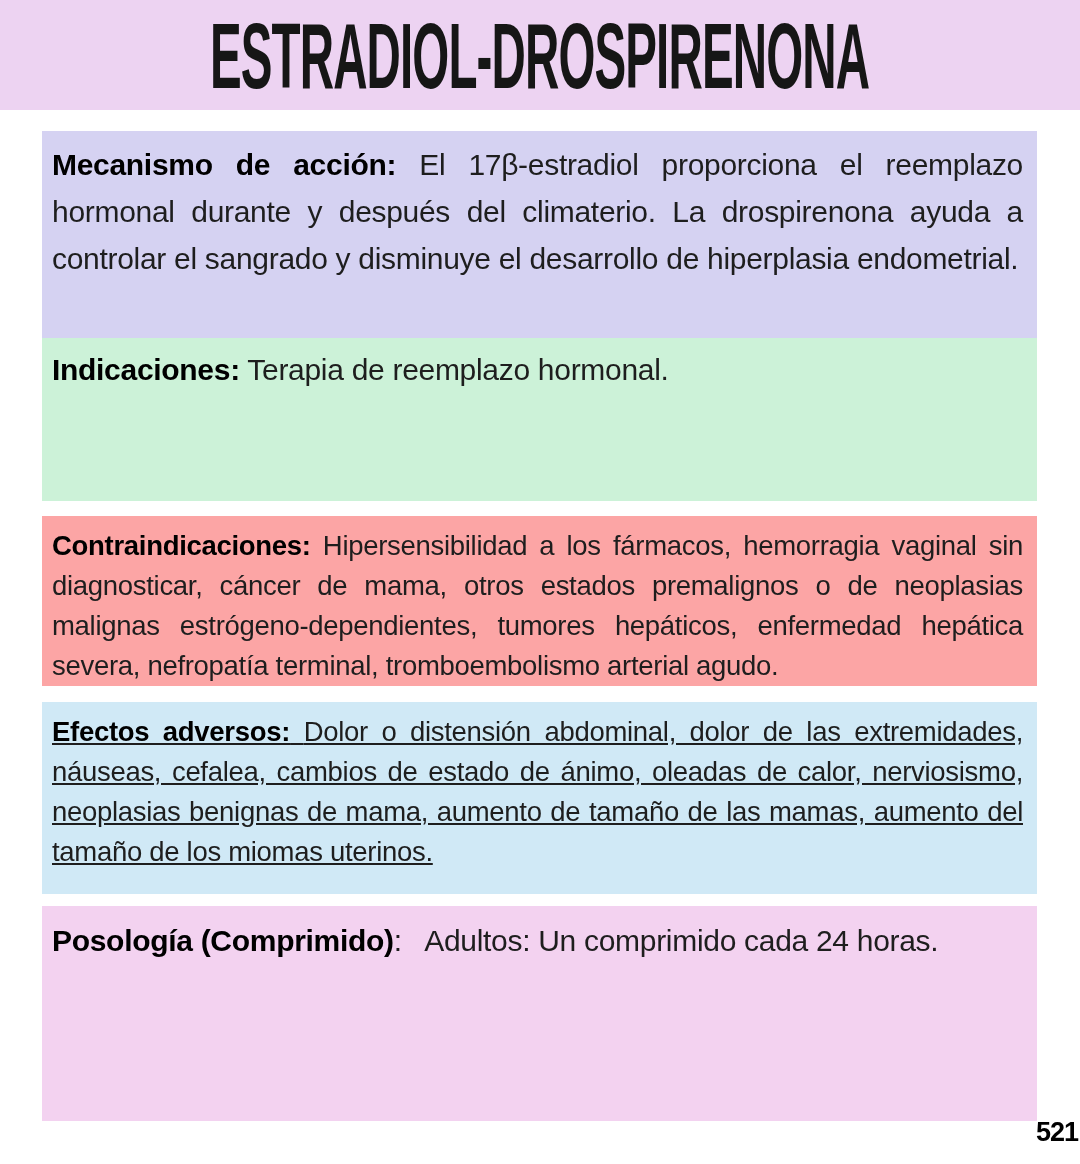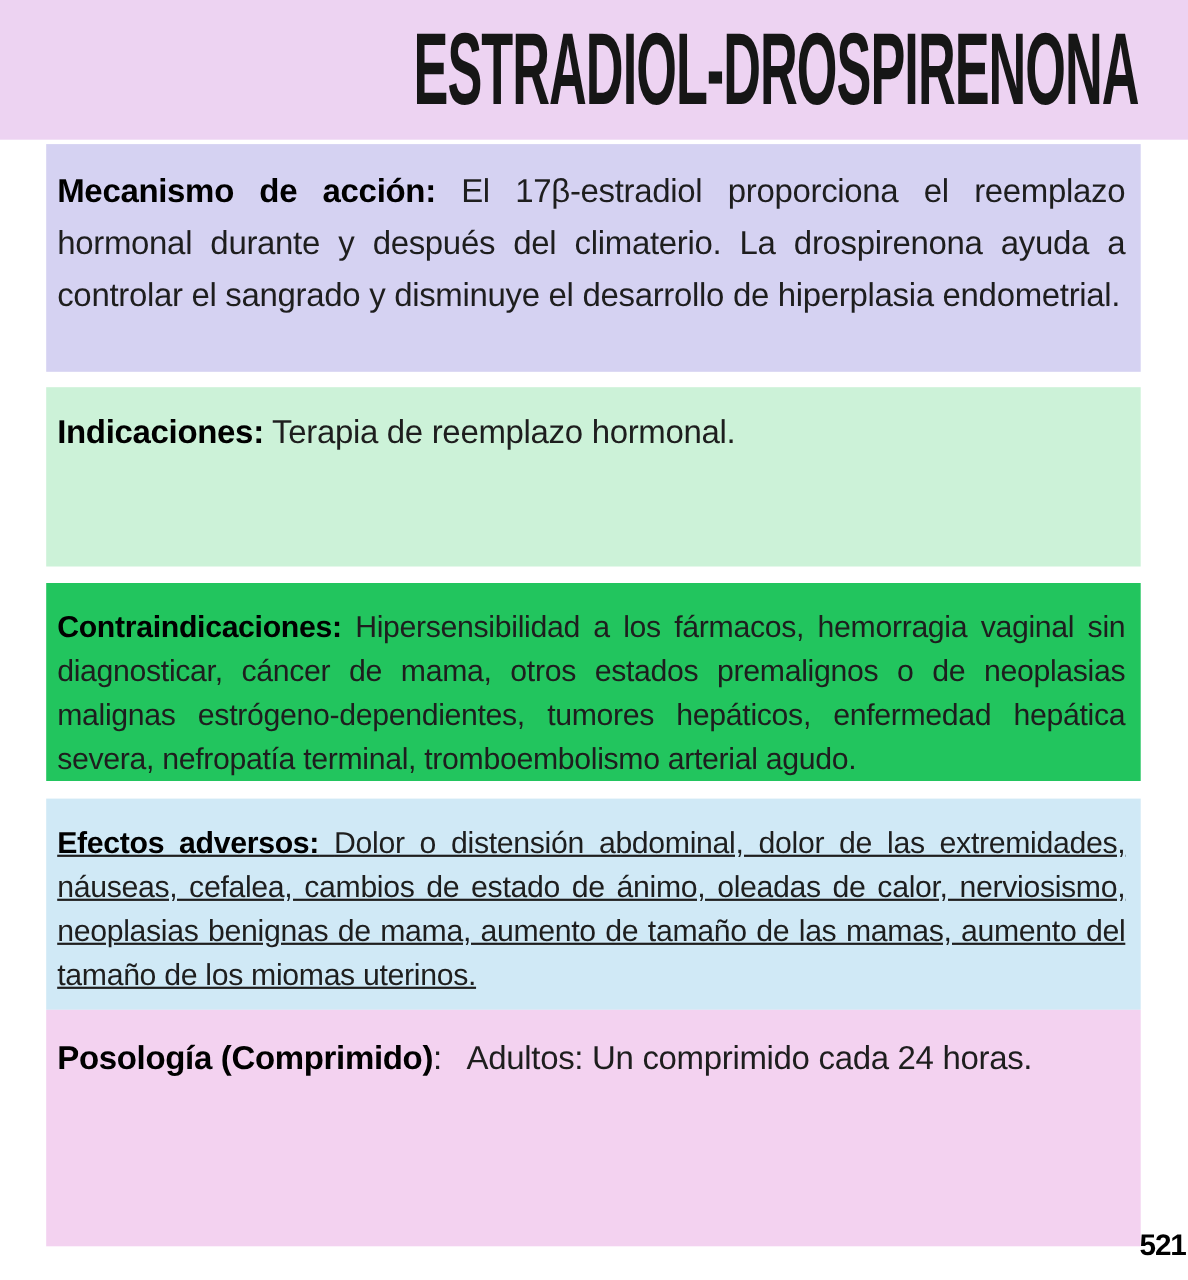--- a/index.html
+++ b/index.html
@@ -6,51 +6,51 @@
   html, body {
     width: 1080px; height: 1164px;
     background: #ffffff;
     font-family: "Liberation Sans", sans-serif;
     overflow: hidden;
   }
   .page { position: relative; width: 1080px; height: 1164px; background: #fff; }
 
   
   .header-band {
-    width: 1080px; height: 127px;
-    display: flex; align-items: center; justify-content: flex-end;
+    width: 1080px; height: 110px;
+    display: flex; align-items: center; justify-content: center;
     overflow: hidden;
   }
   .title {
     font-weight: 900;
     font-size: 54px;
     letter-spacing: -1px;
     color: #161616;
     transform: scale(0.88, 1.72);
     transform-origin: center;
     white-space: nowrap;
   }
 
   
   .content { position: absolute; left: 42px; top: 107px; width: 995px; }
 
   .sec {
     width: 995px;
-    padding: 20px 14px 0 10px;
+    padding: 10px 14px 0 10px;
     text-align: justify;
     color: #1e1e1e;
     letter-spacing: -0.3px;
   }
   .lbl { font-weight: 700; color: #000000; }
 
   .sec-mecanismo   { margin-top: 24px; min-height: 207px; font-size: 30px;   line-height: 47px; }
-  .sec-indicaciones{ margin-top: 14px; min-height: 163px; font-size: 30px;   line-height: 44px; }
+  .sec-indicaciones{ min-height: 163px; font-size: 30px;   line-height: 44px; }
   .sec-contra      { margin-top: 15px; min-height: 165px; font-size: 27.5px; line-height: 40px; }
   .sec-efectos     { margin-top: 16px; min-height: 192px; font-size: 27.5px; line-height: 40px; }
-  .sec-posologia   { min-height: 215px; font-size: 30px;   line-height: 49px; }
+  .sec-posologia   { margin-top: 12px; min-height: 215px; font-size: 30px;   line-height: 49px; }
 
   .poso-sep { font-weight: 400; color: #1e1e1e; margin-right: 16px; }
 
   .page-number {
     position: absolute;
     right: 2px; bottom: 16px;
     font-size: 27px;
     font-weight: 800;
     color: #000;
     letter-spacing: -1px;
@@ -70,21 +70,21 @@
     <section class="sec sec-mecanismo" style="background: rgb(213, 210, 242);">
       <span class="lbl">Mecanismo de acción:</span>
       <span class="txt">El 17β-estradiol proporciona el reemplazo hormonal durante y después del climaterio. La drospirenona ayuda a controlar el sangrado y disminuye el desarrollo de hiperplasia endometrial.</span>
     </section>
 
     <section class="sec sec-indicaciones" style="background: rgb(204, 242, 216);">
       <span class="lbl">Indicaciones:</span>
       <span class="txt">Terapia de reemplazo hormonal.</span>
     </section>
 
-    <section class="sec sec-contra" style="background: #22c55e;">
+    <section class="sec sec-contra" style="background: #fca5a5;">
       <span class="lbl">Contraindicaciones:</span>
       <span class="txt">Hipersensibilidad a los fármacos, hemorragia vaginal sin diagnosticar, cáncer de mama, otros estados premalignos o de neoplasias malignas estrógeno-dependientes, tumores hepáticos, enfermedad hepática severa, nefropatía terminal, tromboembolismo arterial agudo.</span>
     </section>
 
     <section class="sec sec-efectos" style="background: rgb(208, 233, 246); text-decoration: underline;">
       <span class="lbl">Efectos adversos:</span>
       <span class="txt">Dolor o distensión abdominal, dolor de las extremidades, náuseas, cefalea, cambios de estado de ánimo, oleadas de calor, nerviosismo, neoplasias benignas de mama, aumento de tamaño de las mamas, aumento del tamaño de los miomas uterinos.</span>
     </section>
 
     <section class="sec sec-posologia" style="background: rgb(243, 210, 240);">

